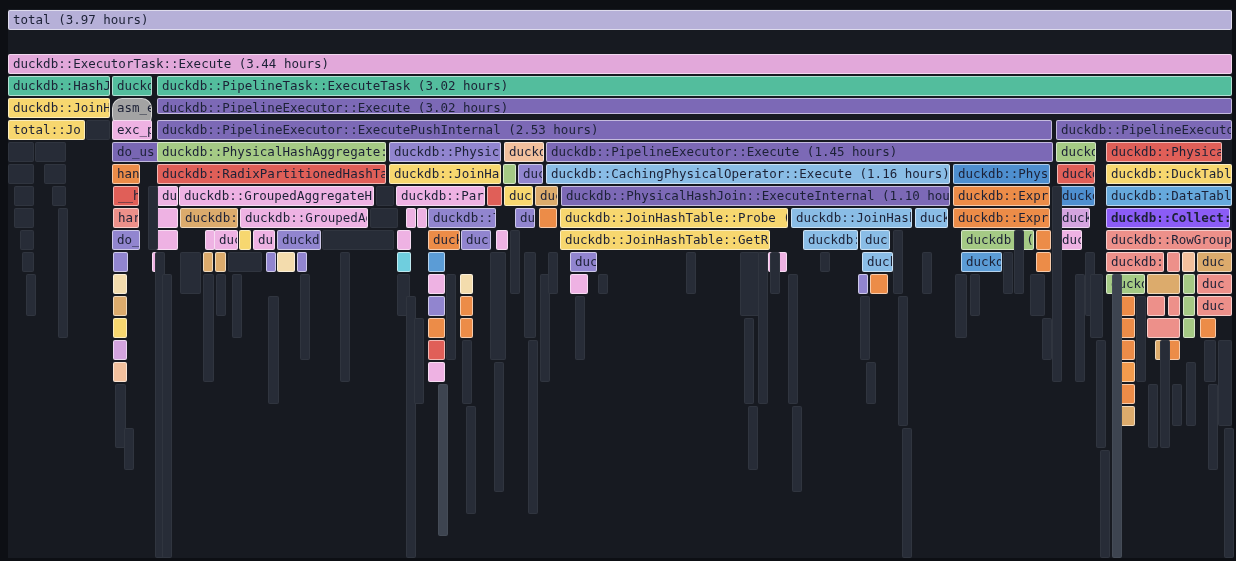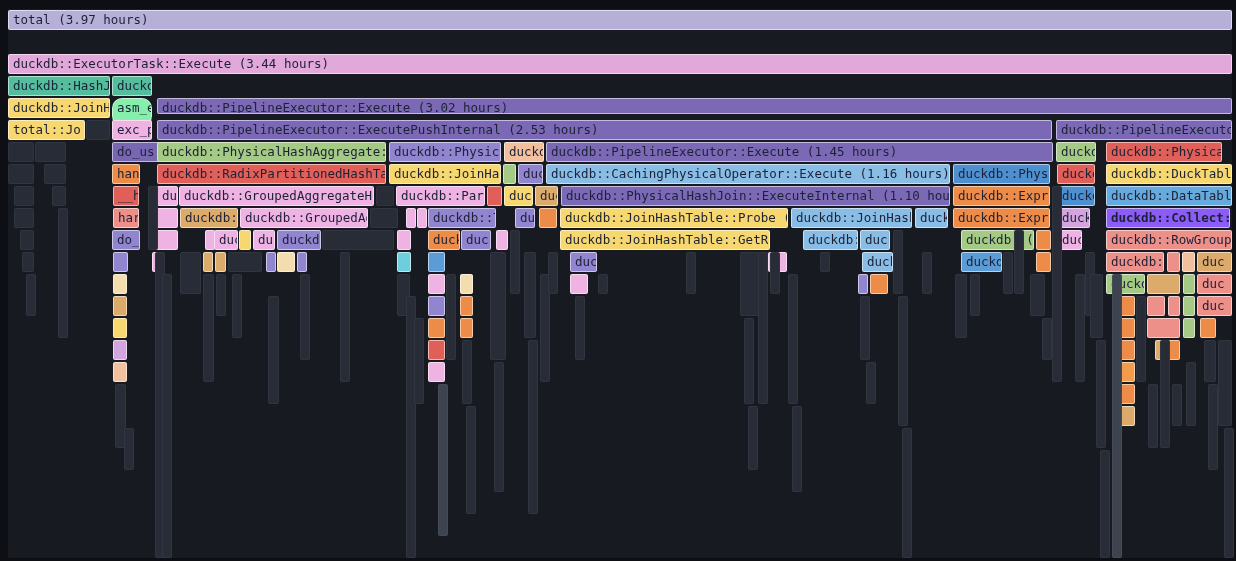--- a/index.html
+++ b/index.html
@@ -20,22 +20,23 @@
 
 <div id="stage">
   <div class="edge" id="edge-top"></div>
   <div class="edge" id="edge-left"></div>
   <div class="edge" id="edge-right"></div>
   <div class="edge" id="edge-bottom"></div>
 <div class="frame" style="left: 8px; top: 10px; width: 1224px; height: 20px; background: rgb(182, 176, 216);">total (3.97 hours)</div>
     <div class="frame" style="left: 8px; top: 54px; width: 1224px; height: 20px; background: rgb(226, 168, 218);">duckdb::ExecutorTask::Execute (3.44 hours)</div>
     <div class="frame" style="left: 8px; top: 76px; width: 102px; height: 20px; background: rgb(83, 189, 157);">duckdb::HashJo</div>
     <div class="frame" style="left: 112px; top: 76px; width: 40px; height: 20px; background: rgb(83, 189, 157);">duckdb</div>
+    <div class="frame" style="left: 157px; top: 76px; width: 1075px; height: 20px; background: rgb(83, 189, 157);">duckdb::PipelineTask::ExecuteTask (3.02 hours)</div>
     <div class="frame" style="left: 8px; top: 98px; width: 102px; height: 20px; background: rgb(247, 215, 111);">duckdb::JoinHa</div>
-    <div class="frame" style="left: 112px; top: 98px; width: 40px; height: 28px; background: #86efac; border-radius: 10px;">asm_e</div>
+    <div class="frame" style="left: 112px; top: 98px; width: 40px; height: 28px; background: #a3a3a3; border-radius: 10px;">asm_e</div>
     <div class="frame" style="left: 157px; top: 98px; width: 1075px; height: 16px; background: rgb(124, 105, 182);">duckdb::PipelineExecutor::Execute (3.02 hours)</div>
     <div class="frame" style="left: 8px; top: 120px; width: 77px; height: 20px; background: rgb(247, 215, 111);">total::Jo</div>
     <div class="frame" style="left: 112px; top: 120px; width: 40px; height: 20px; background: rgb(238, 178, 227);">exc_p</div>
     <div class="frame" style="left: 157px; top: 120px; width: 895px; height: 20px; background: rgb(124, 105, 182);">duckdb::PipelineExecutor::ExecutePushInternal (2.53 hours)</div>
     <div class="frame" style="left: 1056px; top: 120px; width: 176px; height: 20px; background: rgb(124, 105, 182);">duckdb::PipelineExecuto</div>
     <div class="frame" style="left: 112px; top: 142px; width: 60px; height: 20px; background: rgb(120, 102, 179);">do_us</div>
     <div class="frame" style="left: 157px; top: 142px; width: 229px; height: 20px; background: rgb(165, 202, 133);">duckdb::PhysicalHashAggregate:</div>
     <div class="frame" style="left: 389px; top: 142px; width: 112px; height: 20px; background: rgb(145, 133, 207);">duckdb::Physica</div>
     <div class="frame" style="left: 504px; top: 142px; width: 40px; height: 20px; background: rgb(242, 192, 157);">duckd</div>
     <div class="frame" style="left: 546px; top: 142px; width: 507px; height: 20px; background: rgb(124, 105, 182);">duckdb::PipelineExecutor::Execute (1.45 hours)</div>

